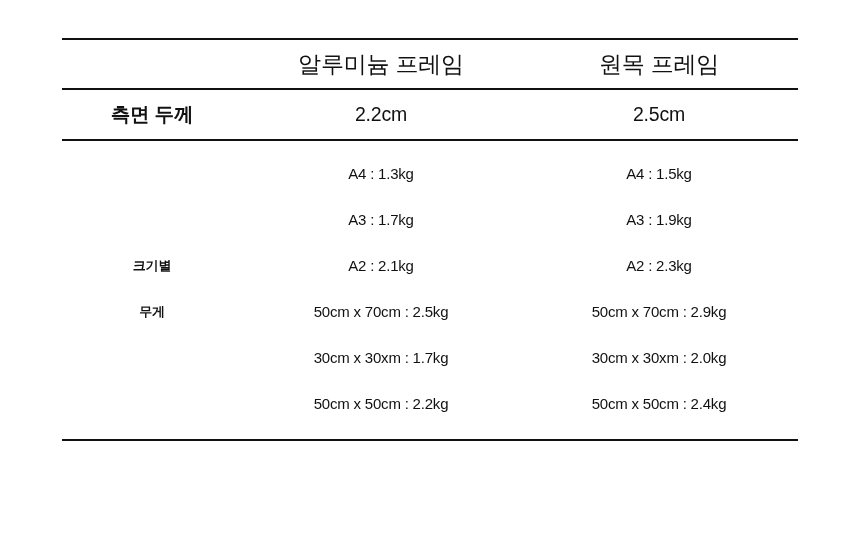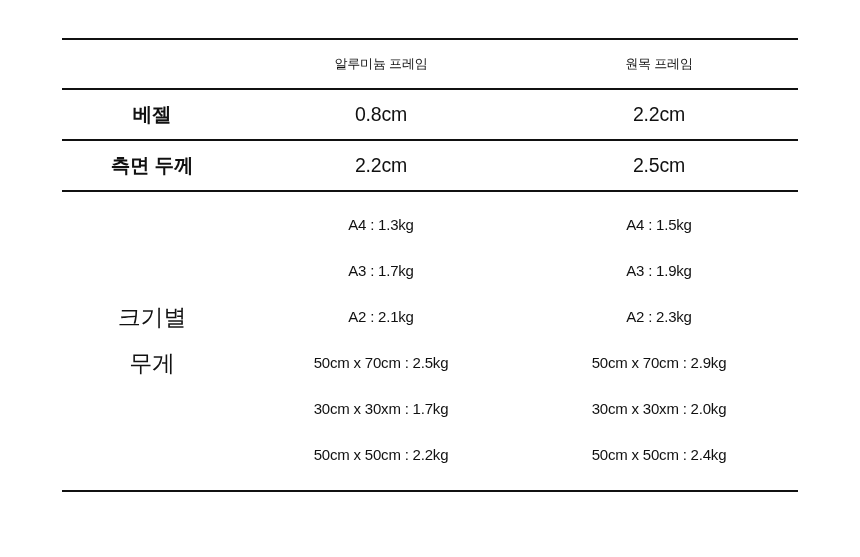--- a/index.html
+++ b/index.html
@@ -39,21 +39,21 @@
     vertical-align: middle;
     font-weight: normal;
     font-size: 19.5px;
     color: #111111;
     letter-spacing: -0.2px;
   }
 
   
   .row-head th {
     height: 48px;
-    font-size: 13px;
+    font-size: 23px;
     border-top: 2.5px solid #111111;
     border-bottom: 2.5px solid #111111;
     text-align: center;
   }
   .row-head th.label-cell {
     border-top: 2.5px solid #111111;
     border-bottom: 2.5px solid #111111;
   }
 
   
@@ -66,22 +66,22 @@
     font-size: 19.5px;
   }
 
   
   .row-weight td {
     border-bottom: 2.5px solid #111111;
     padding-top: 10px;
     padding-bottom: 12px;
   }
   .row-weight td.label-cell {
-    font-weight: normal;
-    font-size: 23px;
+    font-weight: bold;
+    font-size: 13px;
     line-height: 46px;
   }
   .weight-list {
     list-style: none;
     margin: 0;
     padding: 0;
   }
   .weight-list li {
     line-height: 46px;
     height: 46px;
@@ -108,25 +108,20 @@
     </colgroup>
     <thead>
       <tr class="row-head">
         <th class="label-cell"></th>
         <th>알루미늄 프레임</th>
         <th>원목 프레임</th>
       </tr>
     </thead>
     <tbody>
       <tr class="row-simple">
-        <td class="label-cell">베젤</td>
-        <td>0.8cm</td>
-        <td>2.2cm</td>
-      </tr>
-      <tr class="row-simple">
         <td class="label-cell">측면 두께</td>
         <td>2.2cm</td>
         <td>2.5cm</td>
       </tr>
       <tr class="row-weight">
         <td class="label-cell">
           <span class="label-stack">
             <span>크기별</span>
             <span>무게</span>
           </span>

